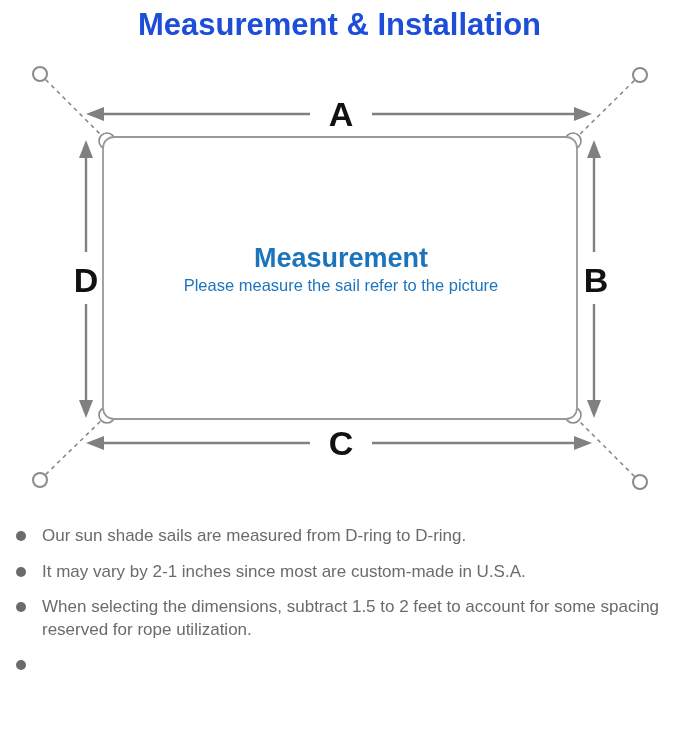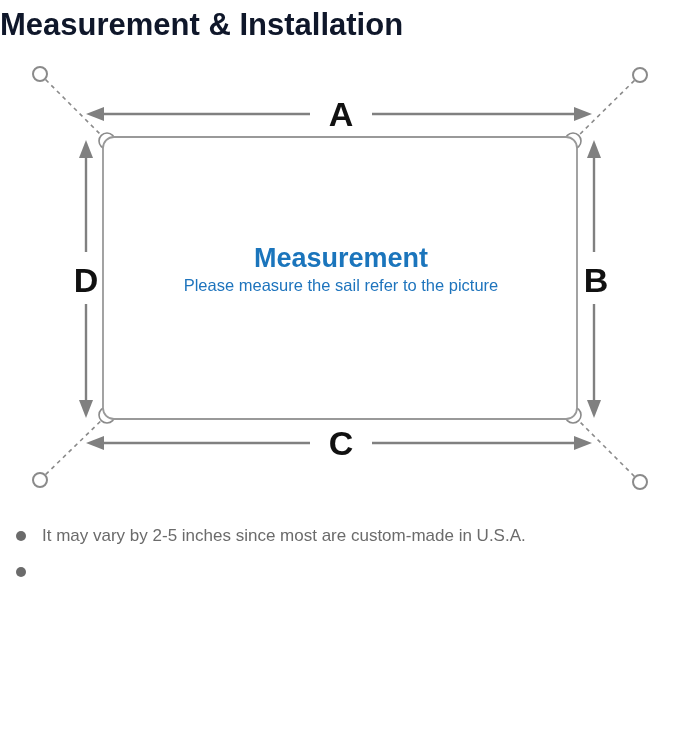--- a/index.html
+++ b/index.html
@@ -6,21 +6,22 @@
     margin: 0;
     padding: 0;
     background: #ffffff;
     width: 679px;
     height: 739px;
     overflow: hidden;
     font-family: "Liberation Sans", "DejaVu Sans", sans-serif;
   }
   .page-title {
     margin: 5px 0 7px 0;
-    color: #0f172a;
+    text-align: center;
+    color: #1d4ed8;
     font-size: 31px;
     font-weight: 700;
     letter-spacing: 0px;
     line-height: 1.3;
   }
   svg.diagram {
     display: block;
     width: 679px;
     height: 460px;
   }
@@ -109,18 +110,26 @@
     <text x="596" y="240" text-anchor="middle" font-size="34" font-weight="700" fill="#111111">B</text>
   </g>
 
   <text x="341" y="215" text-anchor="middle" font-size="27" font-weight="700" fill="#1b75bc">Measurement</text>
   <text x="341" y="239" text-anchor="middle" font-size="16.5" fill="#1e74bd">Please measure the sail refer to the picture</text>
 </svg>
 
 <ul class="notes-list">
   <li class="note-item">
     <span class="bullet-dot"></span>
-    <span>It may vary by 2-5 inches since most are custom-made in U.S.A.</span>
+    <span>Our sun shade sails are measured from D-ring to D-ring.</span>
+  </li>
+  <li class="note-item">
+    <span class="bullet-dot"></span>
+    <span>It may vary by 2-1 inches since most are custom-made in U.S.A.</span>
+  </li>
+  <li class="note-item">
+    <span class="bullet-dot"></span>
+    <span>When selecting the dimensions, subtract 1.5 to 2 feet to account for some spacing reserved for rope utilization.</span>
   </li>
   <li class="note-item">
     <span class="bullet-dot"></span>
   </li>
 </ul>
 
 </body></html>

